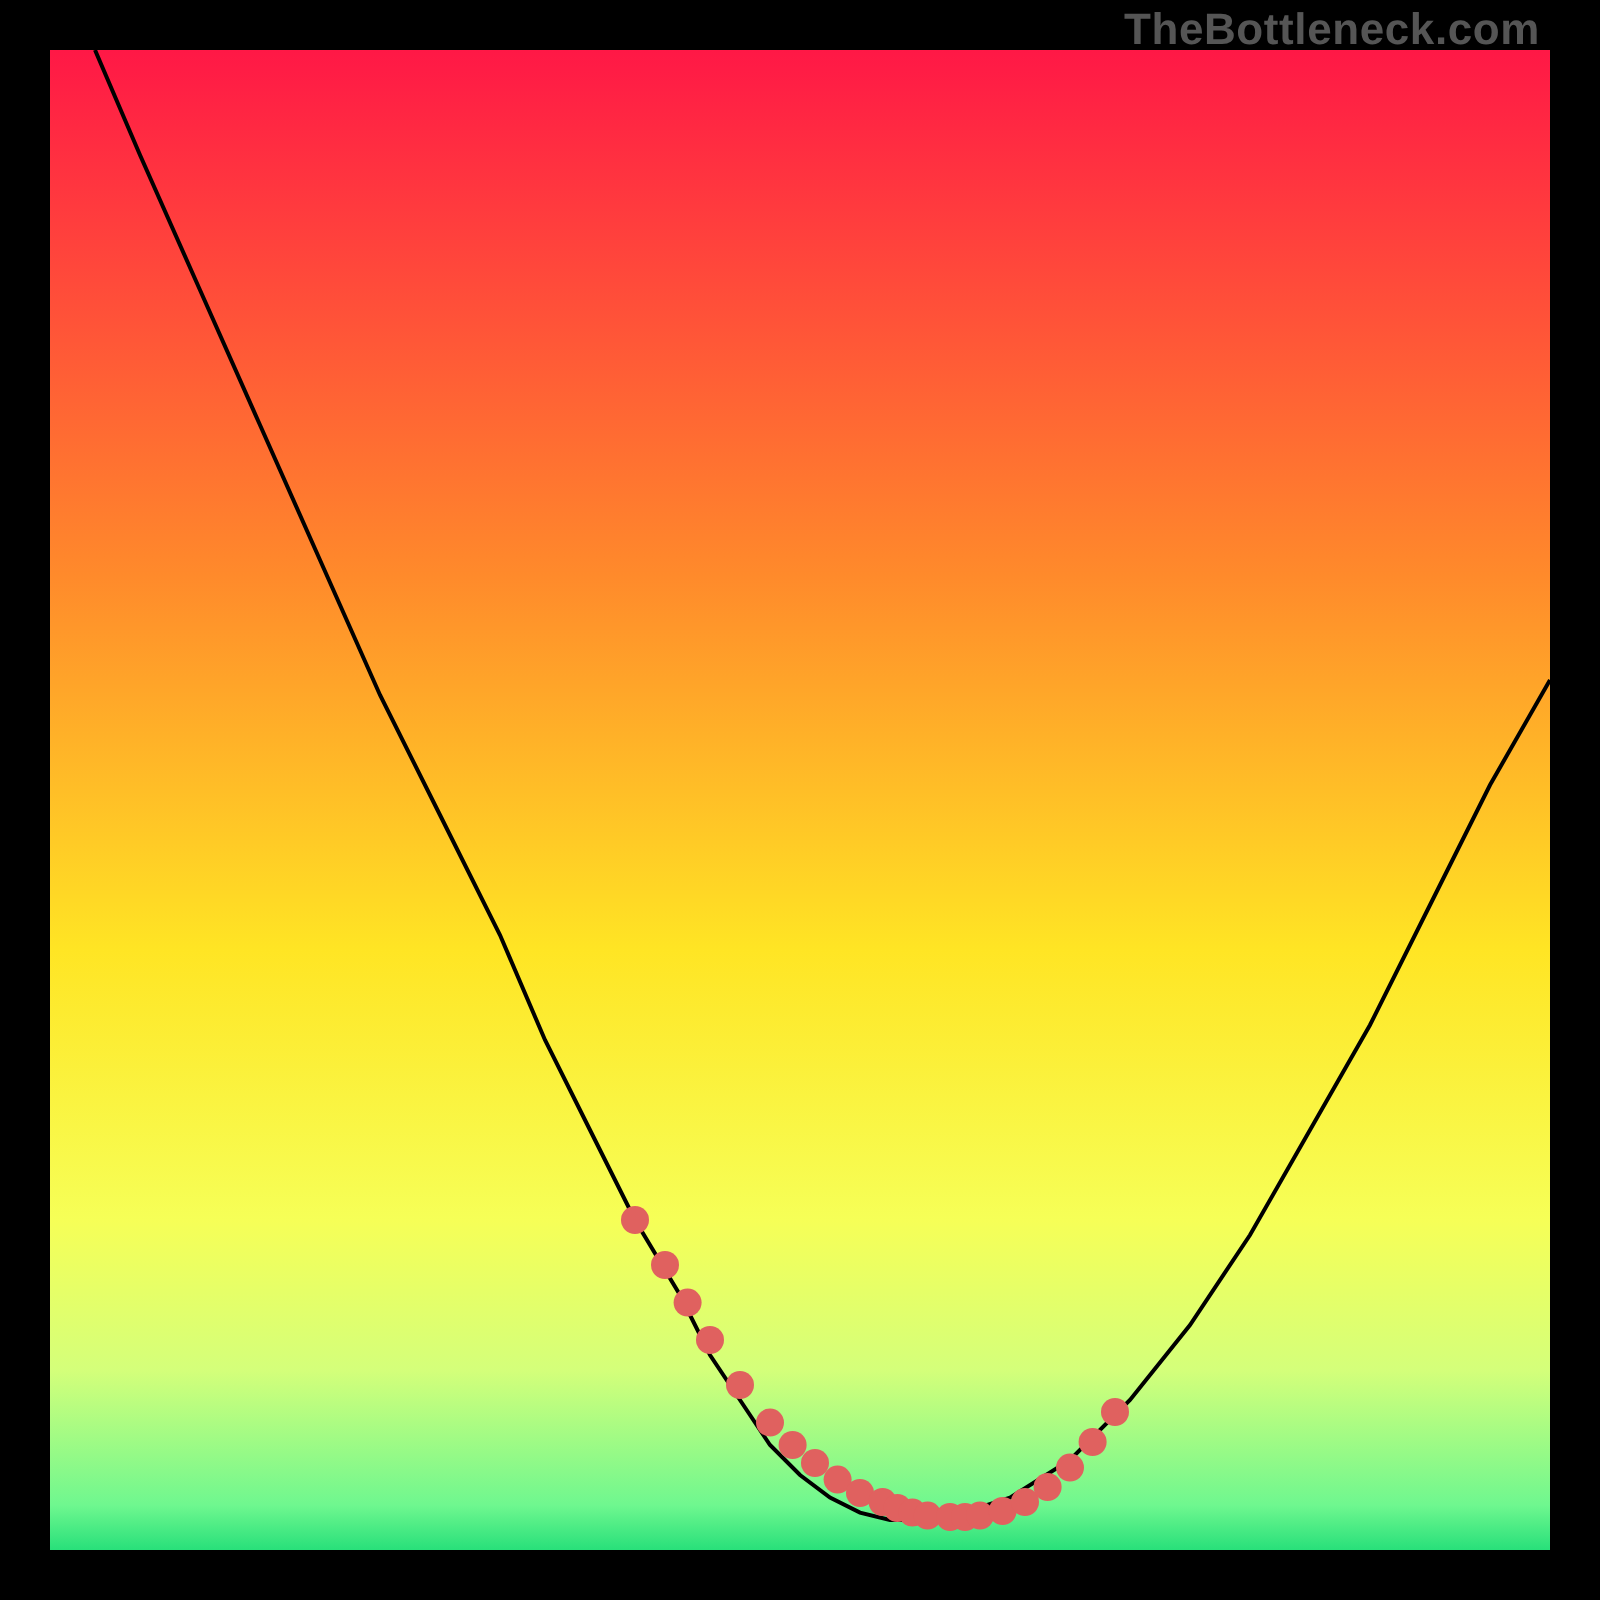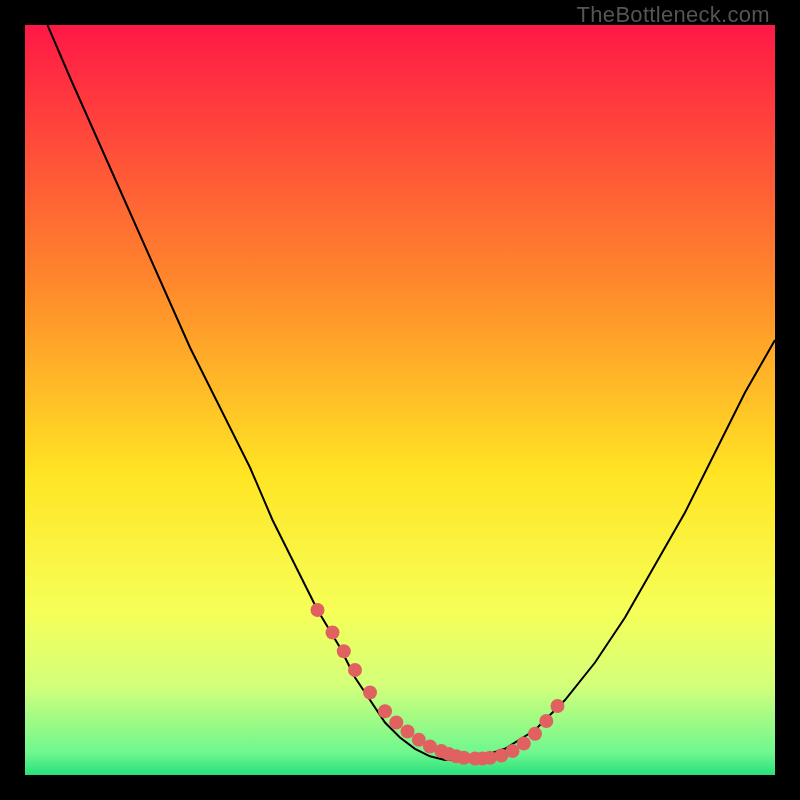--- a/index.html
+++ b/index.html
@@ -24,21 +24,21 @@
     width: 750px;
     height: 750px;
     overflow: hidden;
   }
   .watermark {
     position: absolute;
     top: 2px;
     right: 30px;
     color: #555;
     font-size: 22px;
-    font-weight: 400;
+    font-weight: 700;
     letter-spacing: 0.3px;
     z-index: 10;
     margin-left: 27px;
   }
   svg {
     display: block;
   }
 </style>
 </head>
 <body>

